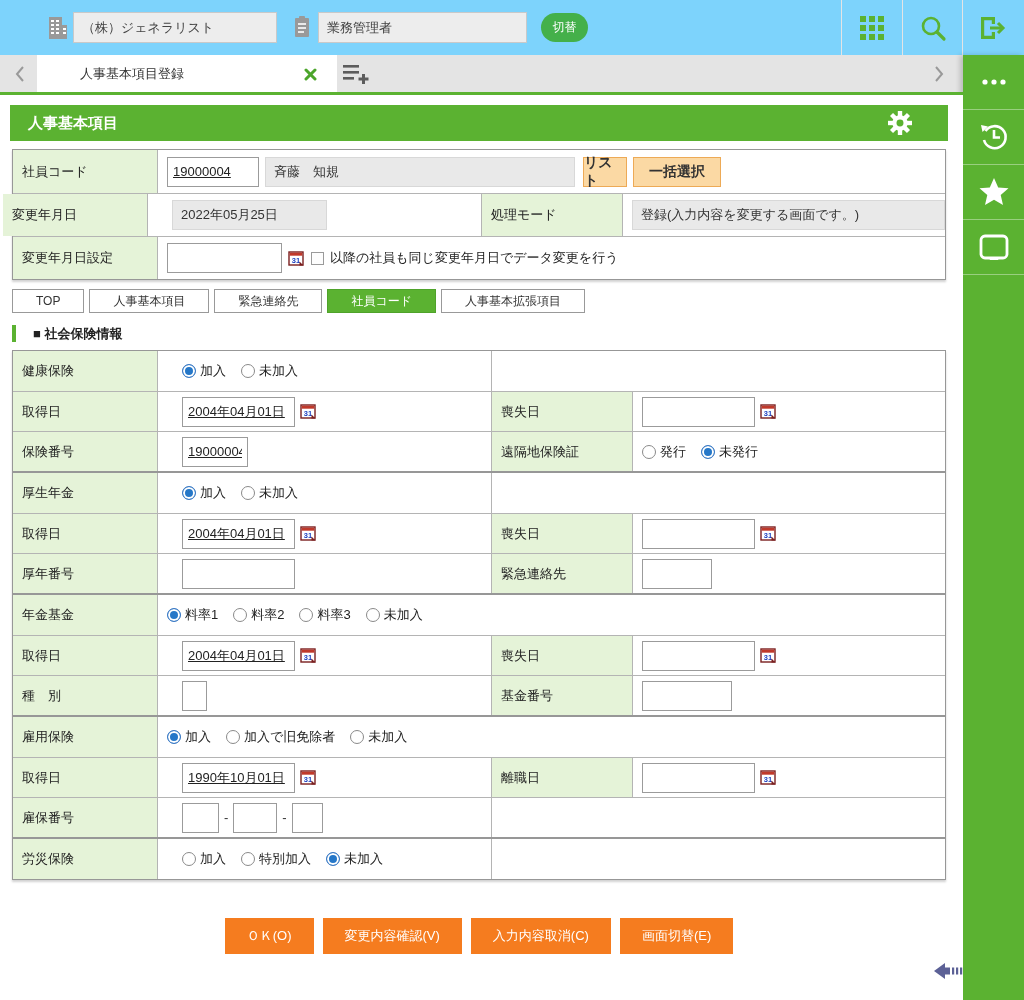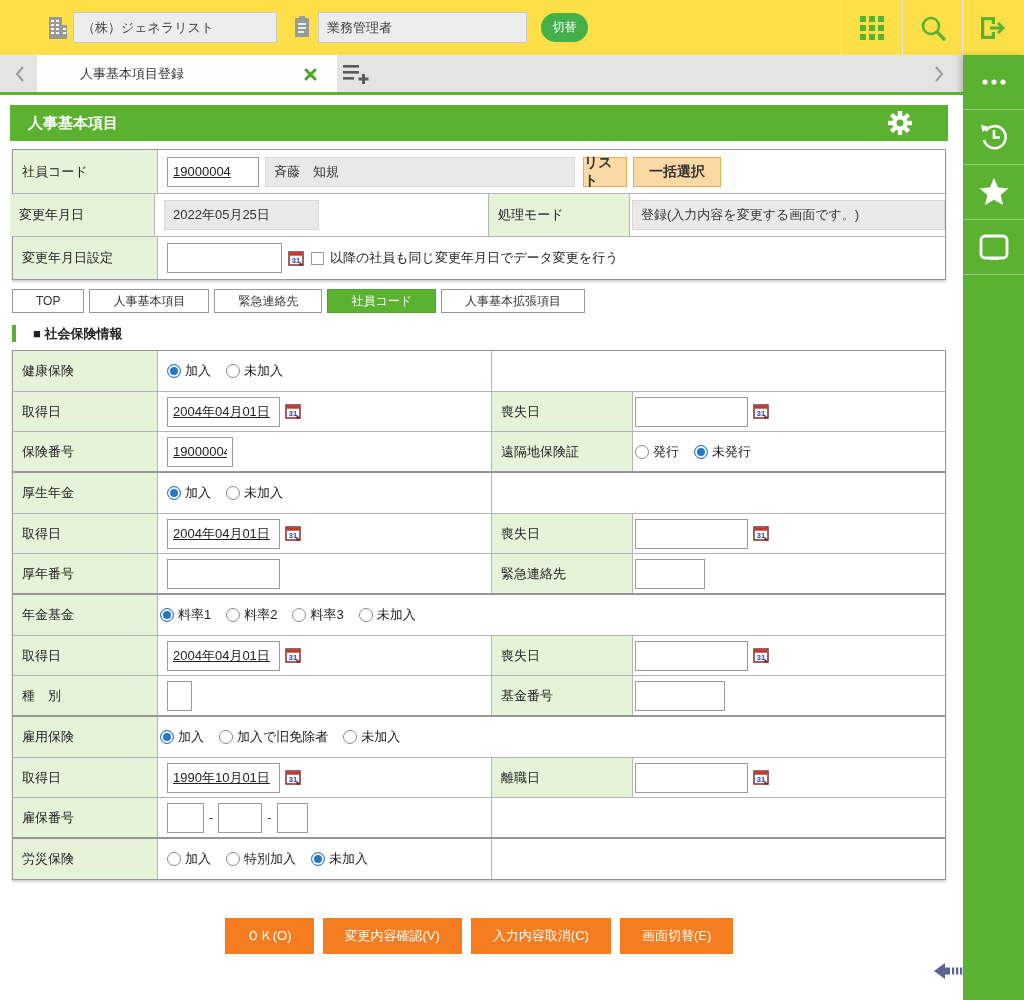--- a/index.html
+++ b/index.html
@@ -6,21 +6,21 @@
     --green:#5BB231; --green-dark:#4FA32A; --lgreen:#E5F3D8;
     --cellborder:#B4B4B4; --tableborder:#979797;
     --orange:#F57C1F; --peach:#FBD9A4; --peach-br:#EDAA56;
     --radio-blue:#2577C8; --graybox:#E9E9E9;
   }
   *{box-sizing:border-box;font-family:"Liberation Sans","DejaVu Sans",sans-serif;}
   html,body{margin:0;padding:0;}
   body{width:1024px;height:1000px;position:relative;overflow:hidden;background:#fff;}
 
   
-  .topbar{position:absolute;left:0;top:0;width:1024px;height:55px;background:#fde047;}
+  .topbar{position:absolute;left:0;top:0;width:1024px;height:55px;background:#7dd3fc;}
   .topbar .vdiv{position:absolute;top:0;width:1px;height:55px;background:#E4E4E4;}
   .tb-input{position:absolute;top:12px;height:31px;background:#EDEDED;border:1px solid #C9C9C9;
     font-size:13px;color:#444;padding:0 8px;}
   .pill{position:absolute;left:541px;top:13px;width:47px;height:29px;border-radius:15px;
     background:#44B04A;color:#fff;font-size:12px;border:none;display:flex;align-items:center;
     justify-content:center;cursor:pointer;}
   .tb-icon{position:absolute;top:0;width:60px;height:55px;display:flex;align-items:center;justify-content:center;cursor:pointer;}
 
   
   .tabbar{position:absolute;left:0;top:55px;width:963px;height:37px;background:#E4E4E4;}
@@ -46,24 +46,24 @@
   .gear{margin-right:36px;cursor:pointer;width:24px;height:24px;}
 
   .ftable{width:934px;margin-left:12px;border:1px solid var(--tableborder);background:#fff;
     box-shadow:0 2px 2px rgba(0,0,0,.18);}
   .frow{display:flex;min-height:40px;border-top:1px solid var(--cellborder);align-items:stretch;}
   .frow:first-child{border-top:none;}
   .frow.tall{min-height:43px;justify-content:flex-end;}
   .c-label{flex:0 0 145px;background:var(--lgreen);border-right:1px solid var(--cellborder);
     display:flex;align-items:center;padding-left:9px;font-size:13px;color:#222;}
   .c-half{flex:0 0 334px;border-right:1px solid var(--cellborder);display:flex;align-items:center;
-    padding-left:9px;gap:5px;}
+    padding-left:24px;gap:5px;}
   .c-label2{flex:0 0 141px;background:var(--lgreen);border-right:1px solid var(--cellborder);
     display:flex;align-items:center;padding-left:9px;font-size:13px;color:#222;}
-  .c-rest{flex:1 1 auto;display:flex;align-items:center;padding-left:2px;gap:5px;}
+  .c-rest{flex:1 1 auto;display:flex;align-items:center;padding-left:9px;gap:5px;}
   .c-wide{flex:1 1 auto;display:flex;align-items:center;padding-left:9px;gap:6px;}
 
   input.fin{height:30px;border:1px solid #9B9B9B;font-size:13px;padding:0 5px;background:#fff;color:#222;text-decoration:underline;}
   .graybox{height:30px;background:var(--graybox);border:1px solid #D8D8D8;font-size:13px;color:#333;
     display:flex;align-items:center;padding:0 8px;}
   .peachbtn{height:30px;background:var(--peach);border:1px solid var(--peach-br);font-size:14px;
     font-weight:bold;color:#333;display:flex;align-items:center;justify-content:center;cursor:pointer;}
   .cal{width:17px;height:17px;display:inline-block;cursor:pointer;flex:0 0 auto;}
   .chk{width:13px;height:13px;border:1px solid #9a9a9a;background:#FDFDFD;display:inline-block;cursor:pointer;flex:0 0 auto;}
   .chklabel{font-size:13px;color:#222;}

